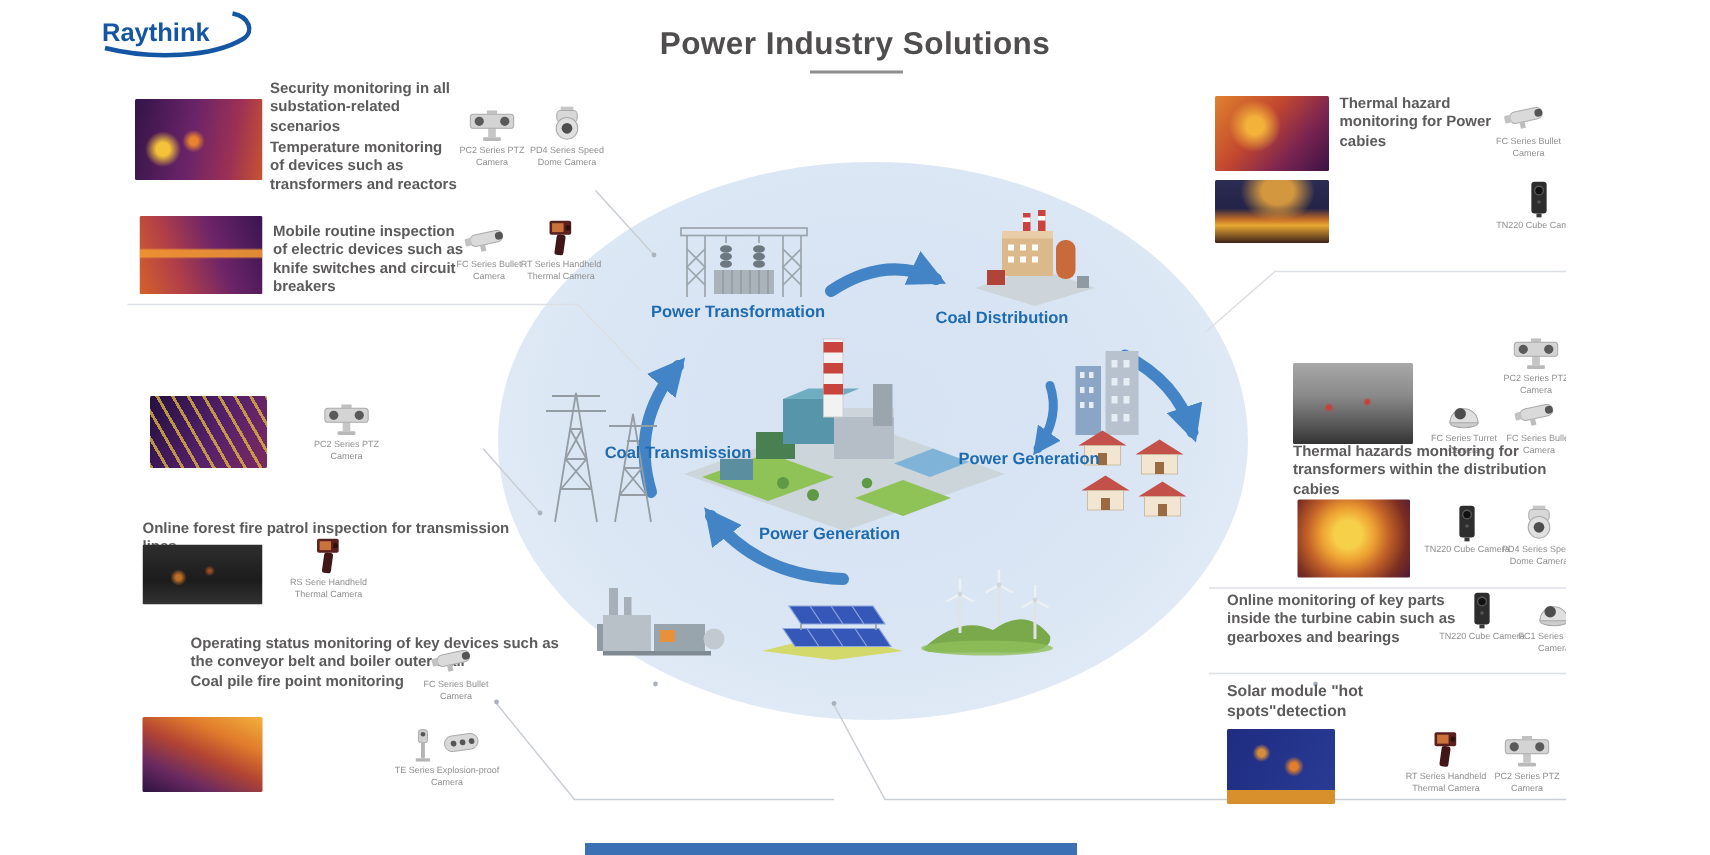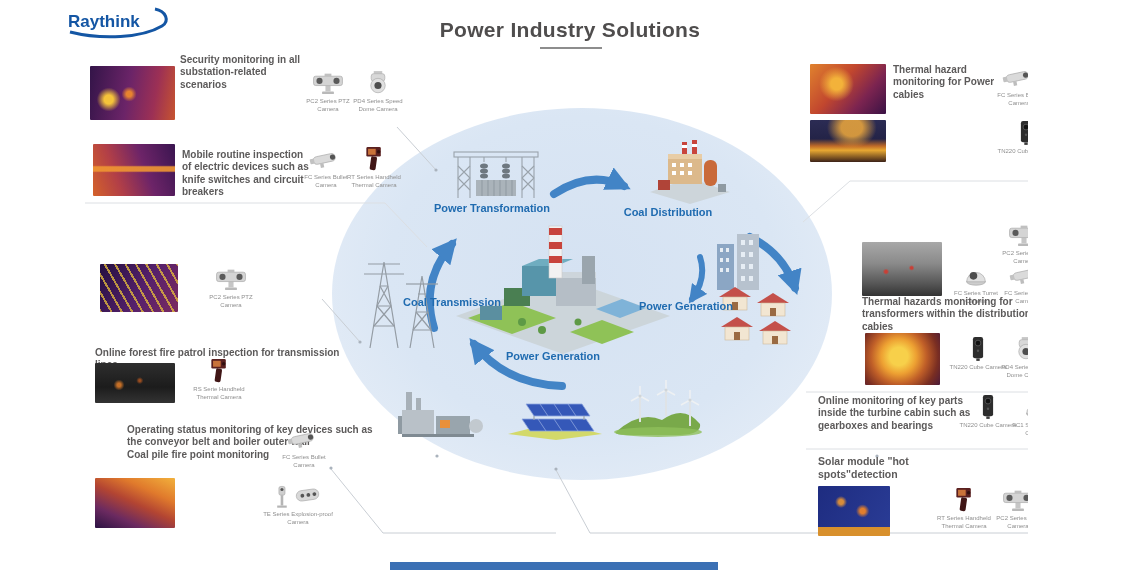--- a/index.html
+++ b/index.html
@@ -1,17 +1,17 @@
 <!DOCTYPE html>
 <html><head>
 <meta charset="utf-8">
 <style>
   html,body{margin:0;padding:0;background:#fff;}
   #stage{position:relative;width:1028px;height:570px;background:#fff;overflow:hidden;
-         font-family:"Liberation Sans",sans-serif;}
+         font-family:"Liberation Sans",sans-serif;padding-left:16px;}
   .abs{position:absolute;}
   
   .page-title{position:absolute;left:0;top:18px;width:1140px;text-align:center;
               font-size:21px;font-weight:700;color:#4f4d4d;letter-spacing:.3px;}
   .title-underline{position:absolute;left:540px;top:47px;width:62px;height:2px;background:#8d8d8d;}
   
   .logo-text{font-size:17px;font-weight:700;fill:#1456a4;}
   
   .sol{position:absolute;font-weight:700;color:#5c5a5a;font-size:10px;line-height:1.24;}
   .pre{white-space:pre-line;margin-left:32px;}
@@ -314,20 +314,21 @@
   </svg>
 
   <div class="stage-label" style="left:430px;top:202px">Power Transformation</div>
   <div class="stage-label" style="left:606px;top:206px">Coal Distribution</div>
   <div class="stage-label" style="left:390px;top:296px">Coal Transmission</div>
   <div class="stage-label" style="left:624px;top:300px">Power Generation</div>
   <div class="stage-label" style="left:491px;top:350px">Power Generation</div>
 
   <div class="timg t-substation" style="left:90px;top:66px;width:85px;height:54px"></div>
   <div class="sol" style="left:180px;top:54px;width:122px">Security monitoring in all substation-related scenarios</div>
+  <div class="sol" style="left:180px;top:93px;width:126px">Temperature monitoring of devices such as transformers and reactors</div>
   <div class="product" style="left:302px;top:70px">
     <svg class="pimg">
         <use href="#i-ptz"></use>
       </svg>
     <div class="plabel">PC2 Series PTZ Camera</div>
   </div>
   <div class="product" style="left:352px;top:70px">
     <svg class="pimg">
         <use href="#i-dome"></use>
       </svg>

